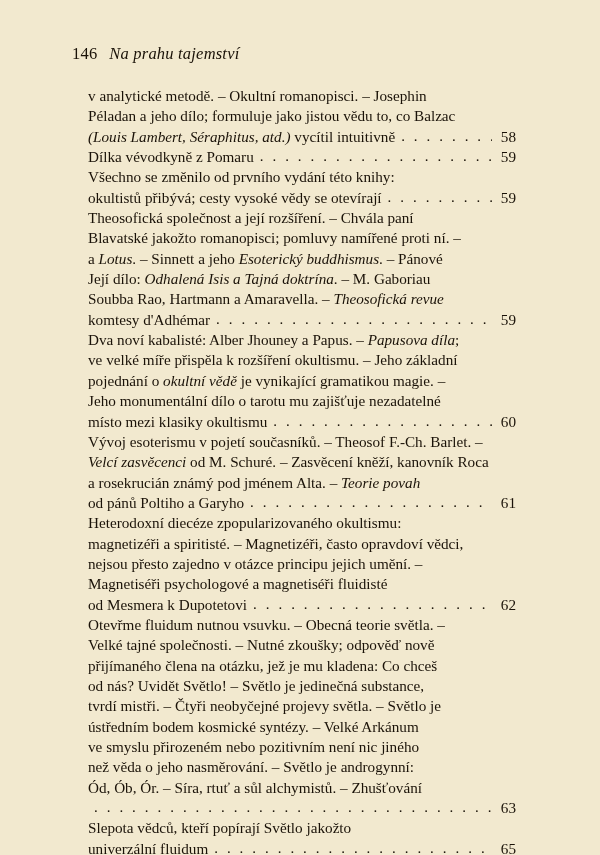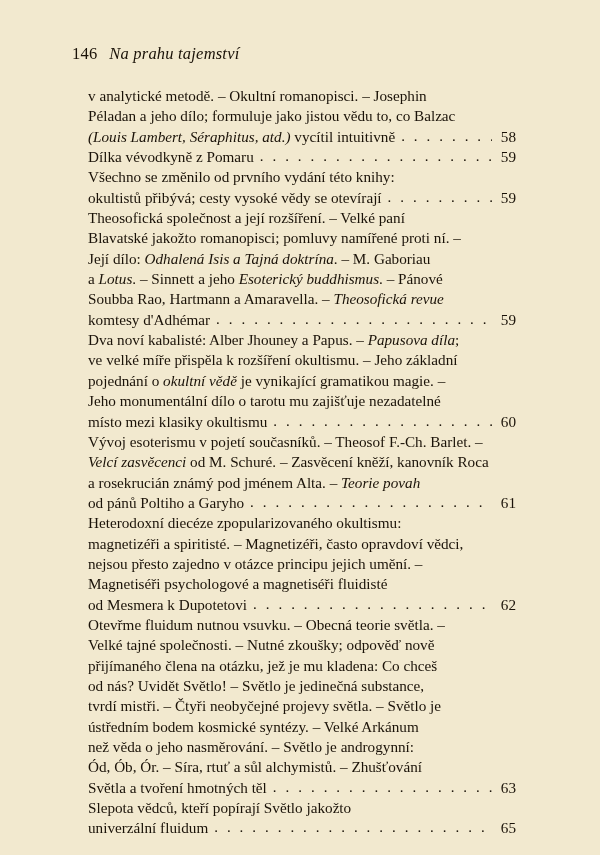--- a/index.html
+++ b/index.html
@@ -108,24 +108,24 @@
       </div>
       <div class="entry">
         <div class="line">Všechno se změnilo od prvního vydání této knihy:</div>
         <div class="line dotted">
           <span class="txt">okultistů přibývá; cesty vysoké vědy se otevírají</span>
           <span class="leader">. . . . . . . . . . . . . . . . . . . . . . . . . . . . . . . . . . . . . . . . . . . . . . . . . . . . . . . . . . . . . . . . . . . . . . . . . . . . . . . . </span>
           <span class="pg">59</span>
         </div>
       </div>
       <div class="entry">
-        <div class="line">Theosofická společnost a její rozšíření. – Velké paní</div>
+        <div class="line">Theosofická společnost a její rozšíření. – Chvála paní</div>
         <div class="line">Blavatské jakožto romanopisci; pomluvy namířené proti ní. –</div>
+        <div class="line">a <i>Lotus</i>. – Sinnett a jeho <i>Esoterický buddhismus</i>. – Pánové</div>
         <div class="line">Její dílo: <i>Odhalená Isis a Tajná doktrína</i>. – M. Gaboriau</div>
-        <div class="line">a <i>Lotus</i>. – Sinnett a jeho <i>Esoterický buddhismus</i>. – Pánové</div>
         <div class="line">Soubba Rao, Hartmann a Amaravella. – <i>Theosofická revue</i></div>
         <div class="line dotted">
           <span class="txt">komtesy d'Adhémar</span>
           <span class="leader">. . . . . . . . . . . . . . . . . . . . . . . . . . . . . . . . . . . . . . . . . . . . . . . . . . . . . . . . . . . . . . . . . . . . . . . . . . . . . . . . </span>
           <span class="pg">59</span>
         </div>
       </div>
       <div class="entry">
         <div class="line">Dva noví kabalisté: Alber Jhouney a Papus. – <i>Papusova díla</i>;</div>
         <div class="line">ve velké míře přispěla k rozšíření okultismu. – Jeho základní</div>
@@ -158,24 +158,24 @@
           <span class="pg">62</span>
         </div>
       </div>
       <div class="entry">
         <div class="line">Otevřme fluidum nutnou vsuvku. – Obecná teorie světla. –</div>
         <div class="line">Velké tajné společnosti. – Nutné zkoušky; odpověď nově</div>
         <div class="line">přijímaného člena na otázku, jež je mu kladena: Co chceš</div>
         <div class="line">od nás? Uvidět Světlo! – Světlo je jedinečná substance,</div>
         <div class="line">tvrdí mistři. – Čtyři neobyčejné projevy světla. – Světlo je</div>
         <div class="line">ústředním bodem kosmické syntézy. – Velké Arkánum</div>
+        <div class="line">ve smyslu přirozeném nebo pozitivním není nic jiného</div>
         <div class="line">než věda o jeho nasměrování. – Světlo je androgynní:</div>
         <div class="line">Ód, Ób, Ór. – Síra, rtuť a sůl alchymistů. – Zhušťování</div>
         <div class="line dotted">
-          <span class="txt">Světla a tvoření hmotných těl</span>
           <span class="leader">. . . . . . . . . . . . . . . . . . . . . . . . . . . . . . . . . . . . . . . . . . . . . . . . . . . . . . . . . . . . . . . . . . . . . . . . . . . . . . . . </span>
           <span class="pg">63</span>
         </div>
       </div>
       <div class="entry">
         <div class="line">Slepota vědců, kteří popírají Světlo jakožto</div>
         <div class="line dotted">
           <span class="txt">univerzální fluidum</span>
           <span class="leader">. . . . . . . . . . . . . . . . . . . . . . . . . . . . . . . . . . . . . . . . . . . . . . . . . . . . . . . . . . . . . . . . . . . . . . . . . . . . . . . . </span>
           <span class="pg">65</span>

